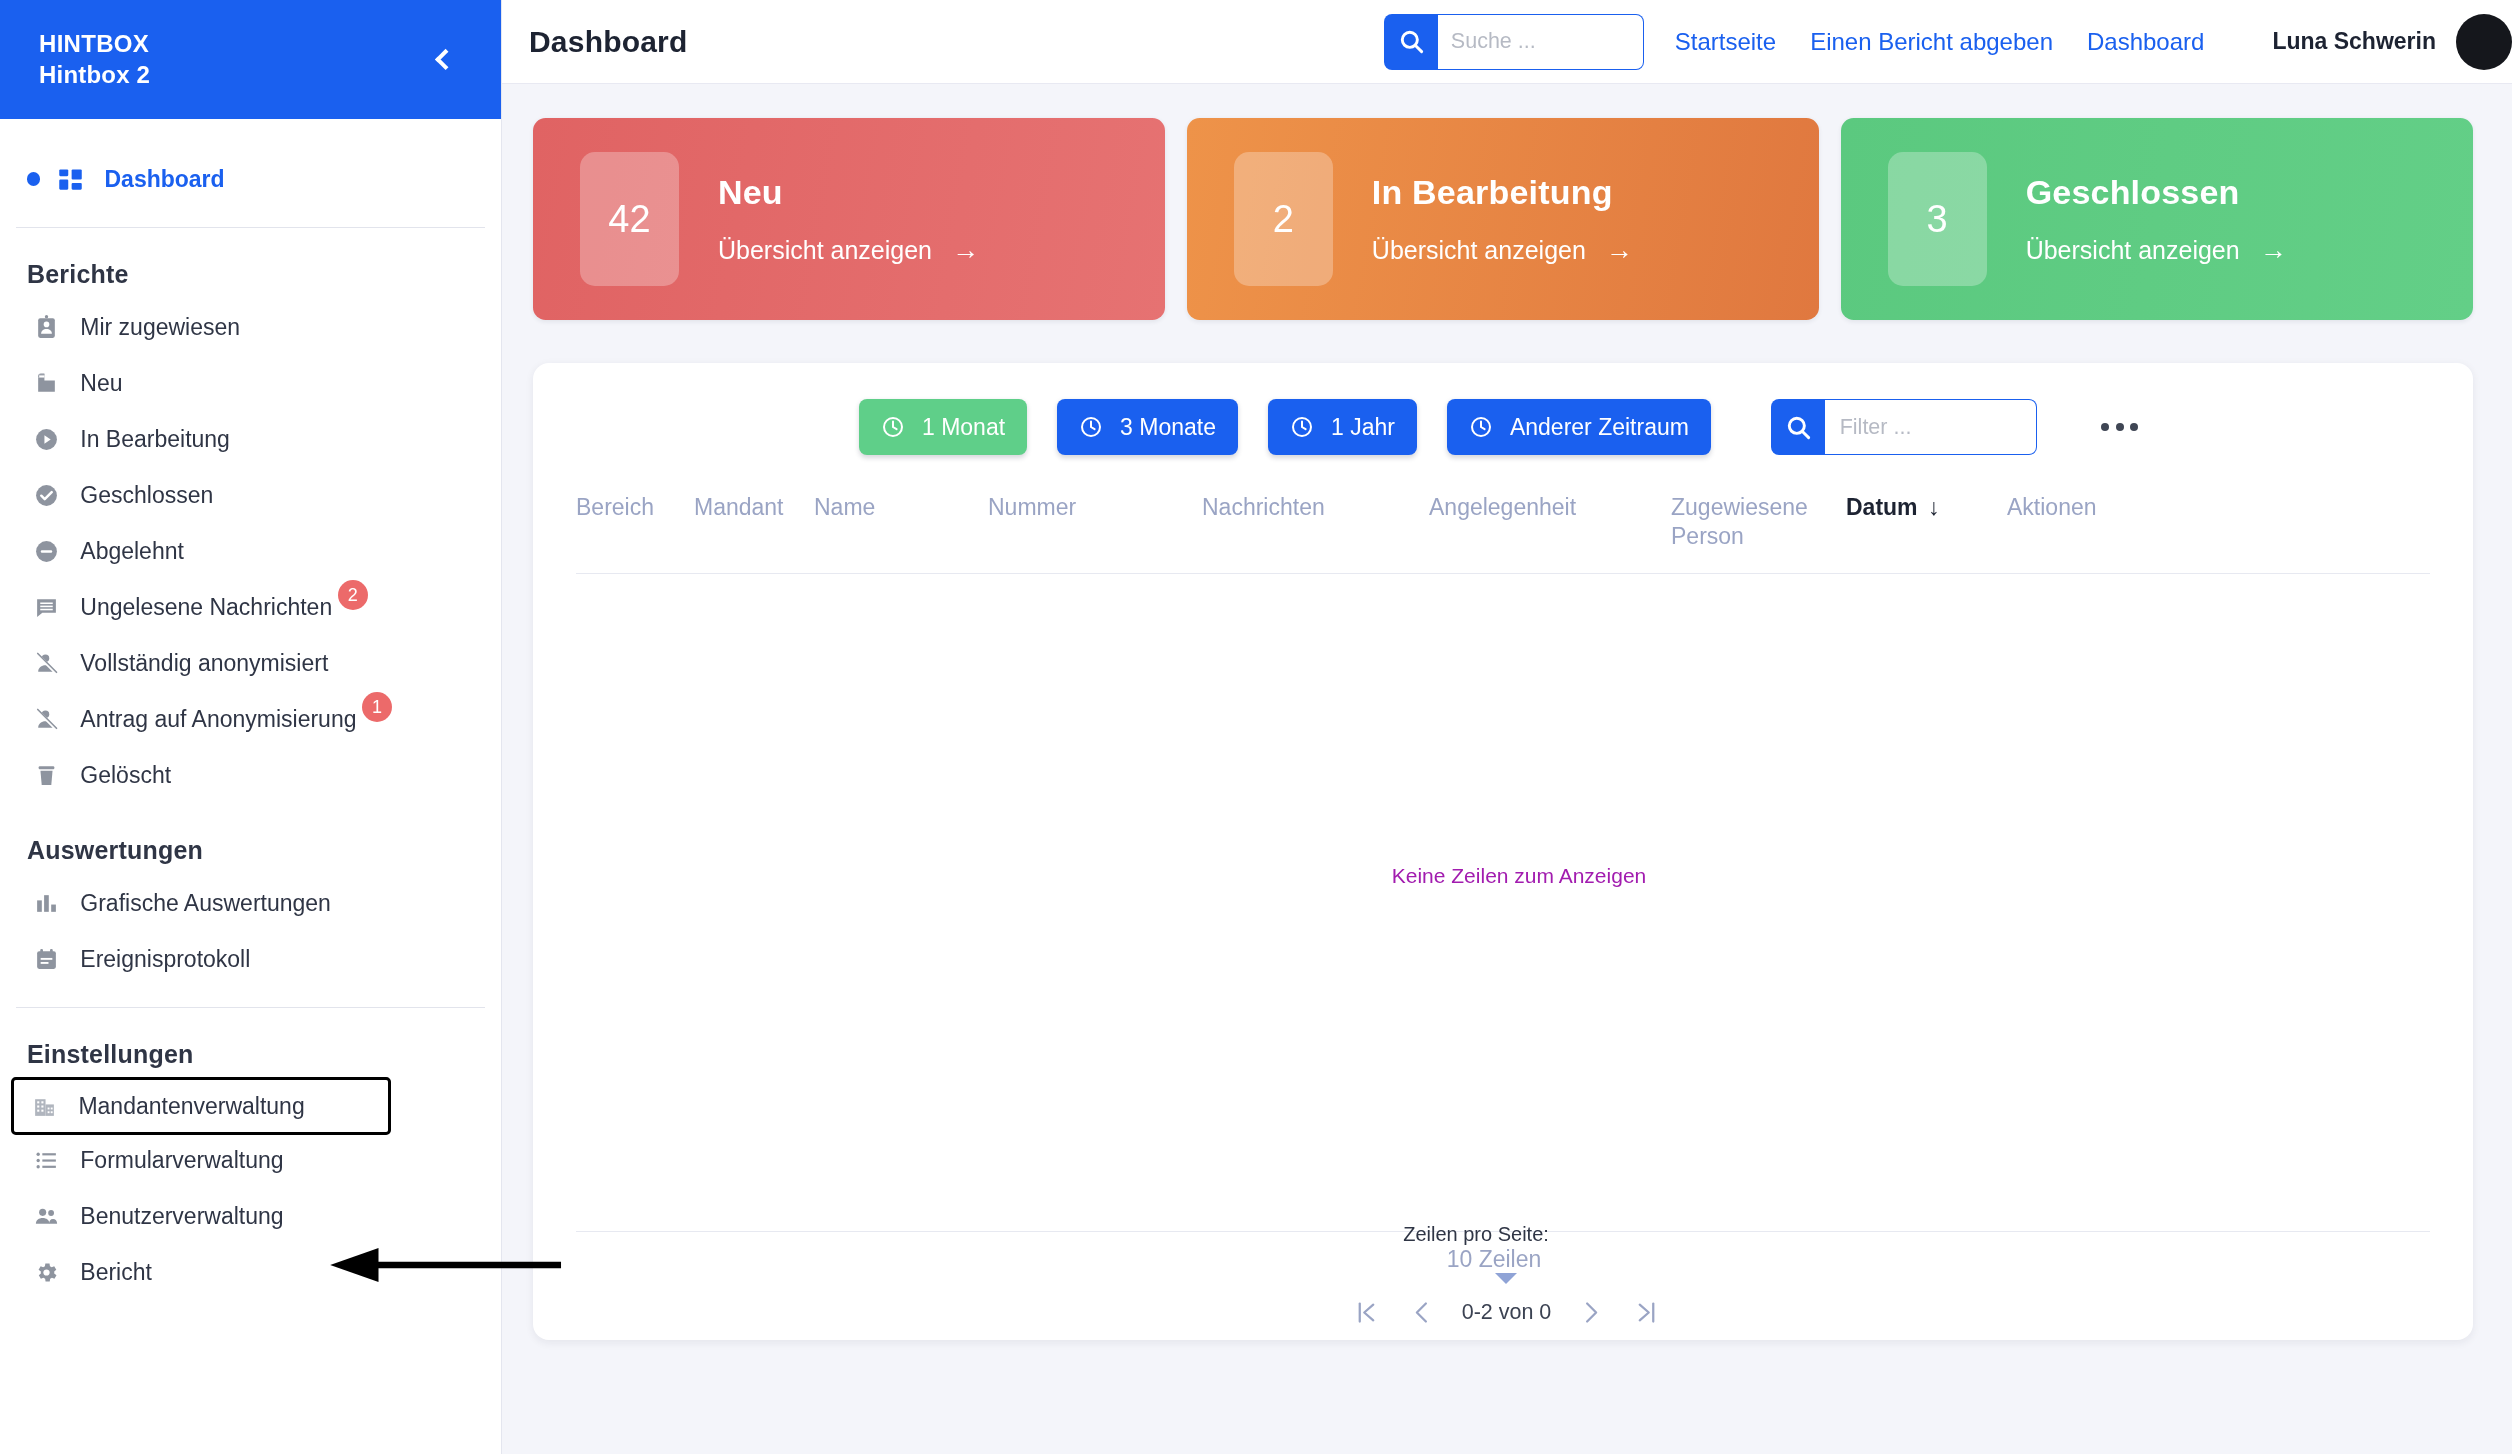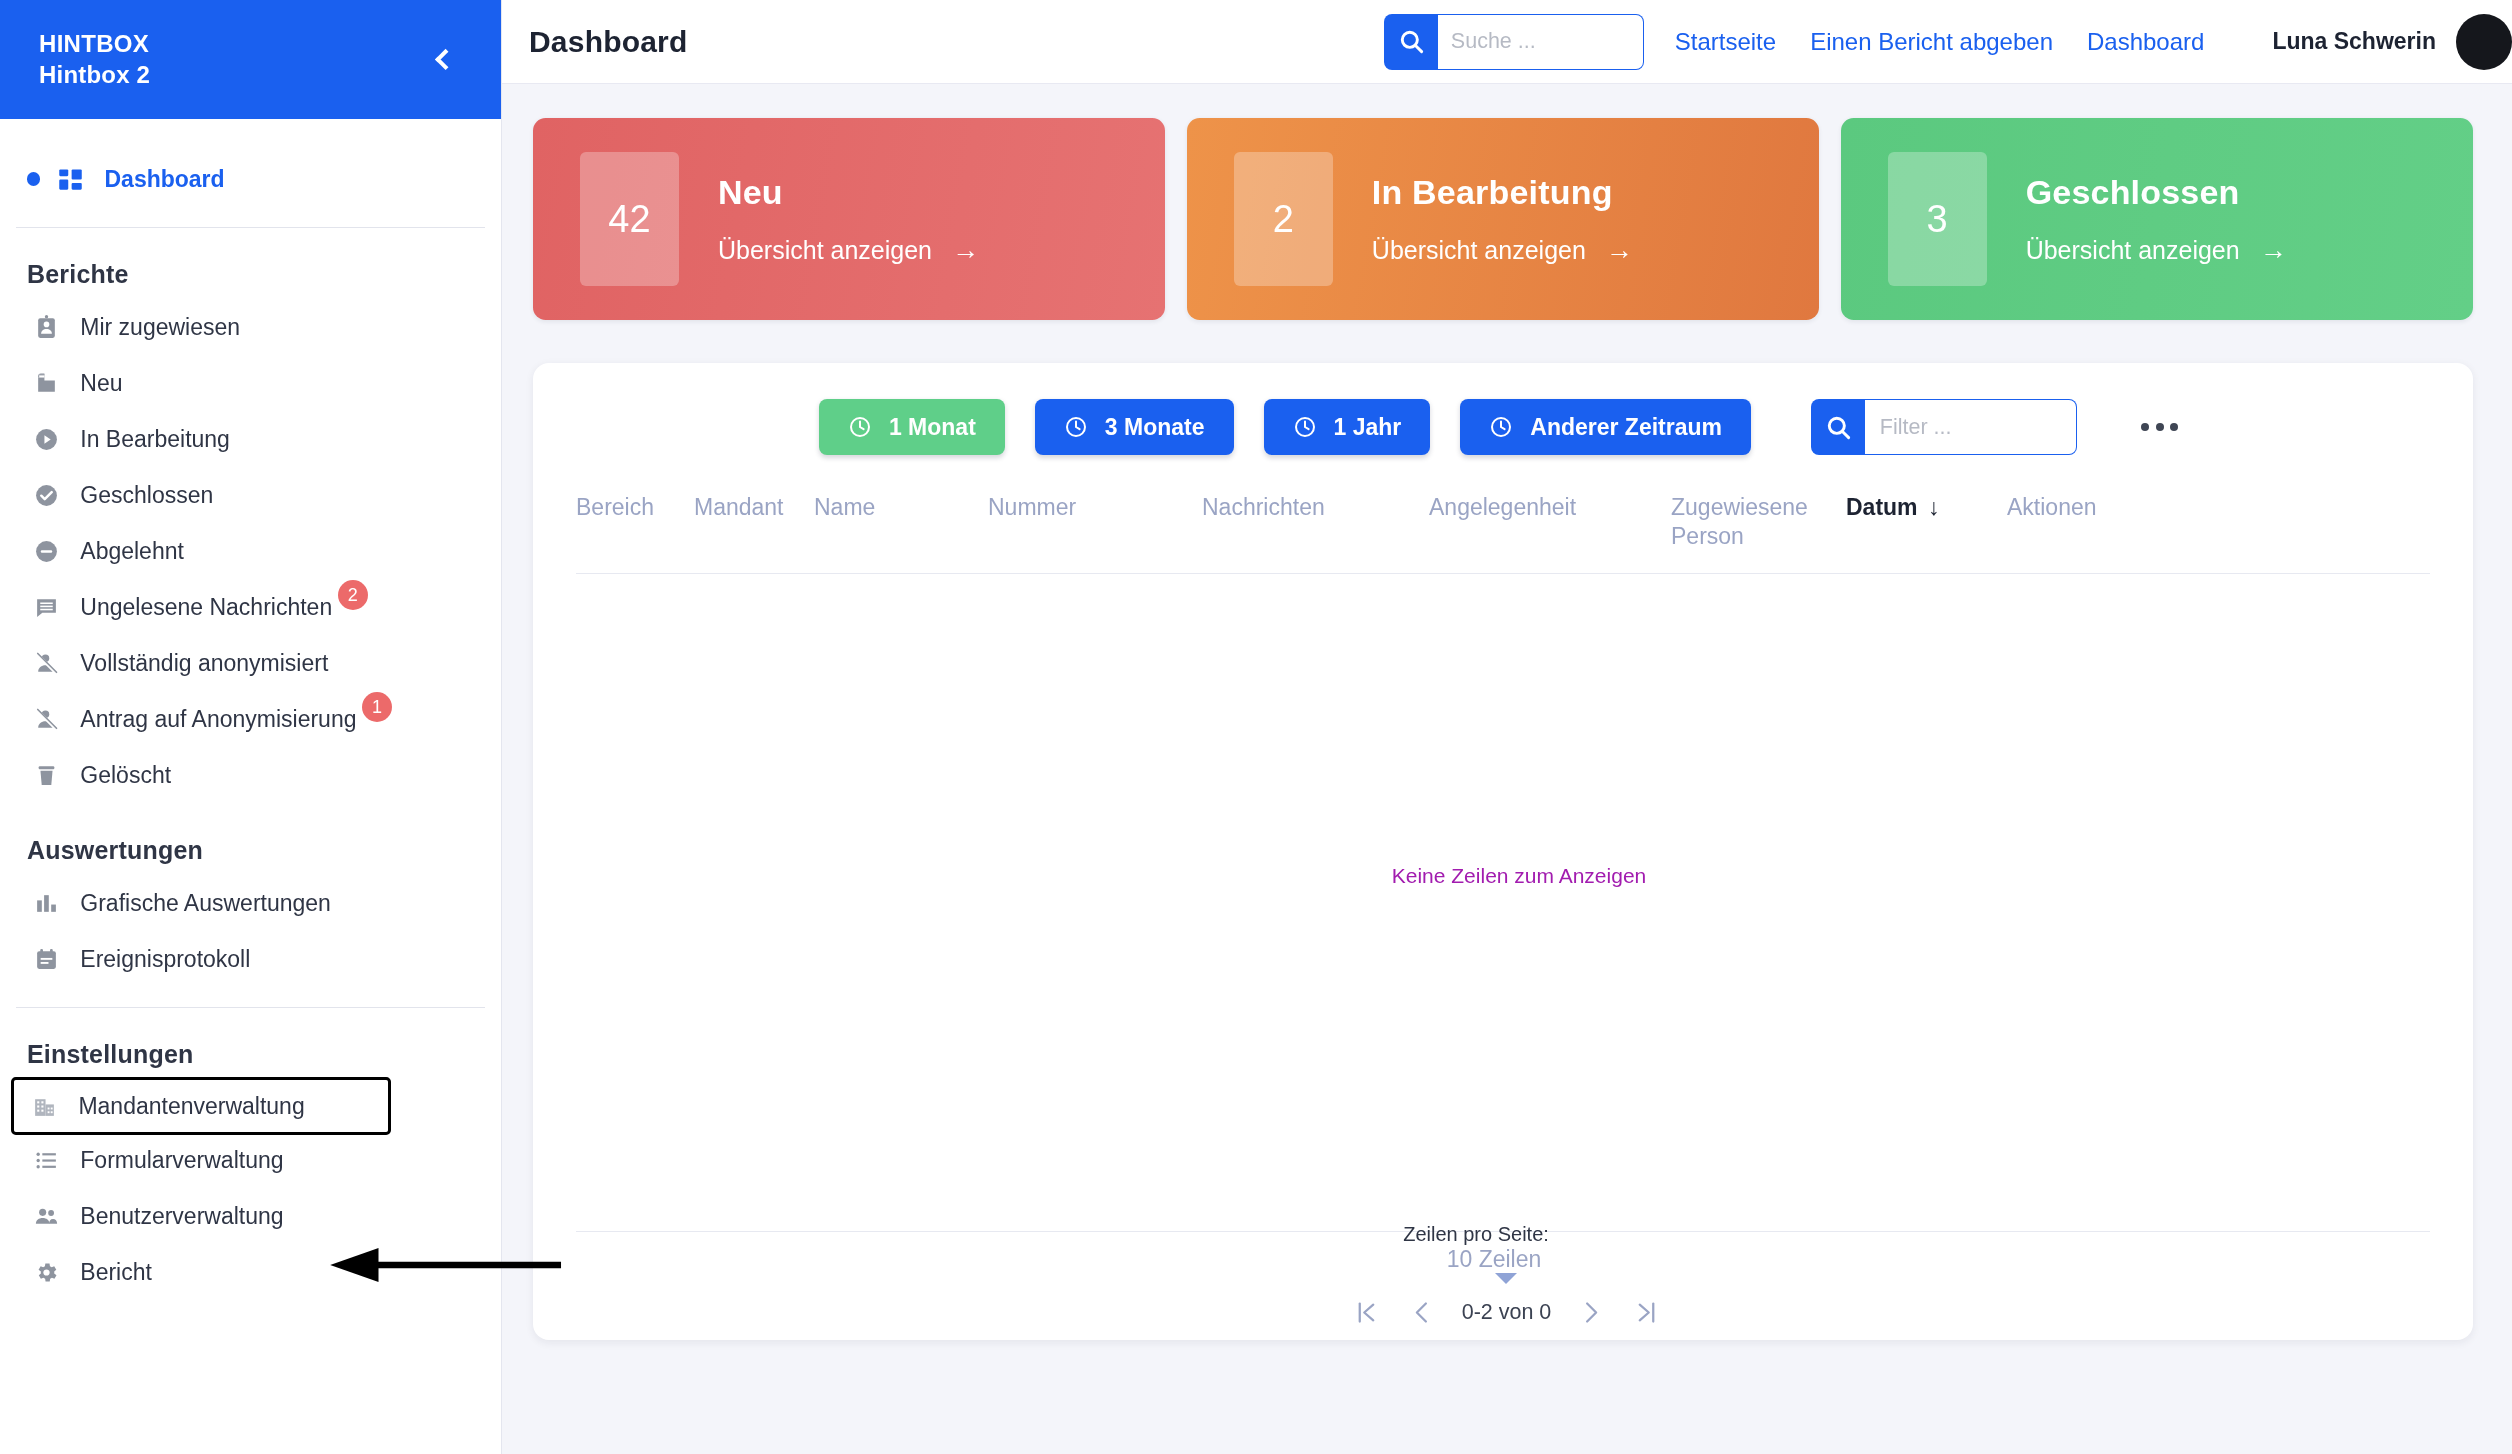--- a/index.html
+++ b/index.html
@@ -102,38 +102,38 @@
   
   .cards { display:flex; gap:21.5px; }
   .card {
     flex:1; height:202px; border-radius:12.6px; display:flex; align-items:center;
     padding-left:47px; color:#fff; box-shadow:0 1.8px 4.5px rgba(30,35,60,.08); cursor:pointer;
   }
   .card.red   { background: linear-gradient(100deg,#e06363 0%,#e67272 100%); }
   .card.orange{ background: linear-gradient(100deg,#ee9349 0%,#e0783f 100%); }
   .card.green { background: linear-gradient(100deg,#5bc97f 0%,#63cf87 100%); }
   .card-num {
-    width:99px; height:134px; border-radius:6px; background:rgba(255,255,255,.28);
+    width:99px; height:134px; border-radius:15px; background:rgba(255,255,255,.28);
     display:flex; align-items:center; justify-content:center; font-size:38px; font-weight:500; flex:0 0 99px;
   }
   .card-body { margin-left:39px; }
   .card-title { font-size:34px; font-weight:700; letter-spacing:0.2px; }
   .card-link { font-size:25px; margin-top:23px; display:flex; align-items:center; gap:20px; }
   .card-link .arr { font-size:27px; }
 
   
   .panel {
     margin-top:43px; background:#fff; border-radius:16px; height:977px;
     box-shadow:0 2.7px 9px rgba(30,35,60,.07); display:flex; flex-direction:column;
     position:relative;
   }
   .panel-toolbar { display:flex; align-items:center; justify-content:center; padding-top:36px; gap:30px; }
   .tbtn {
-    display:flex; align-items:center; gap:17px; height:56px; padding:0 29px;
-    border-radius:8px; background:#1a60ef; color:#fff; font-size:23px; font-weight:700;
+    display:flex; align-items:center; gap:17px; height:56px; padding:0 22px;
+    border-radius:8px; background:#1a60ef; color:#fff; font-size:23px; font-weight:400;
     border:none; cursor:pointer; white-space:nowrap;
     box-shadow:0 2.7px 5.4px rgba(30,35,60,.18);
     font-family:"Liberation Sans", sans-serif;
   }
   .tbtn.sel { background:#5fcf89; }
   .filter-wrap { display:flex; align-items:stretch; height:56px; margin-left:30.5px; }
   .filter-btn { width:54px; background:#1a60ef; border-radius:8px 0 0 8px; display:flex; align-items:center; justify-content:center; cursor:pointer; }
   .filter-input {
     width:212px; height:56px; border:1.8px solid #1a60ef; border-left:none; border-radius:0 8px 8px 0;
     outline:none; font-size:21.5px; padding:0 14.3px; color:#2f3545; background:#fff;

